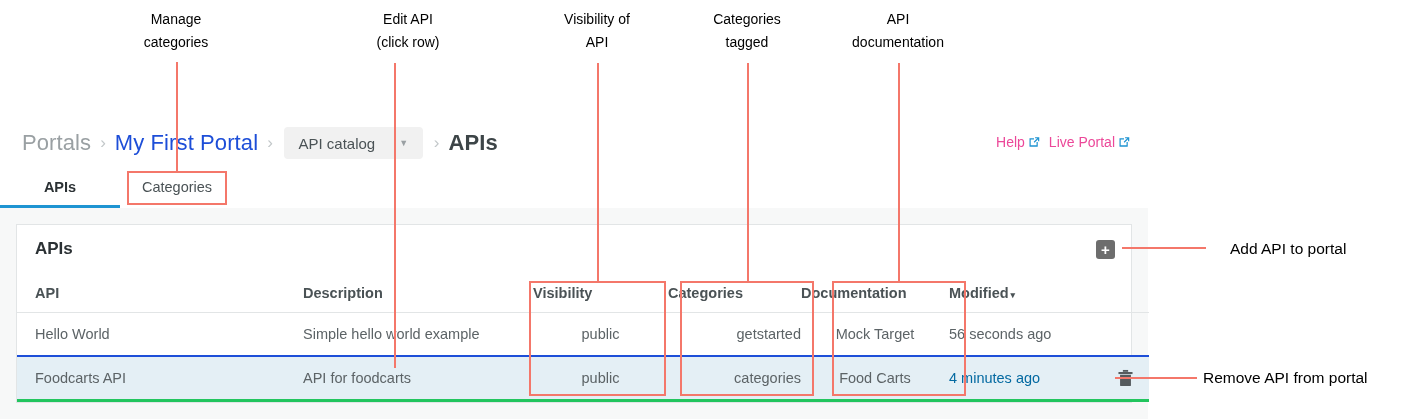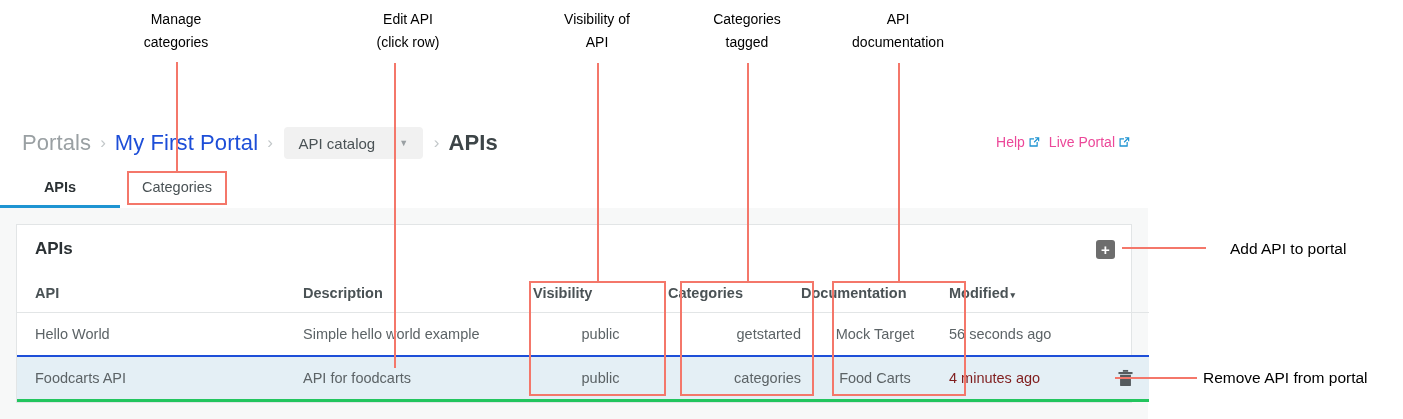--- a/index.html
+++ b/index.html
@@ -228,21 +228,21 @@
   table.api-table td {
     font-size: 14.5px;
     color: #5c6366;
     padding: 13px 0;
     border-bottom: 2px solid #1d4ed8;
   }
   tr.row-selected td {
     background: #e4eff5;
     border-bottom: 3px solid #22c55e;
   }
-  tr.row-selected td.modified-cell { color: #7f1d1d; }
+  tr.row-selected td.modified-cell { color: #0369a1; }
 
   .c-api      { width: 268px; padding-left: 18px !important; }
   .c-desc     { width: 230px; }
   .c-vis      { width: 135px; text-align: center; }
   .c-cat      { width: 133px; text-align: right; }
   .c-doc      { width: 148px; text-align: center; }
   .c-mod      { width: 200px; }
   th.c-api, td.c-api { padding-left: 18px; }
   th.c-vis, th.c-cat, th.c-doc { text-align: center; }
   .sort-caret { font-size: 9px; color: #4a5255; margin-left: 2px; }

